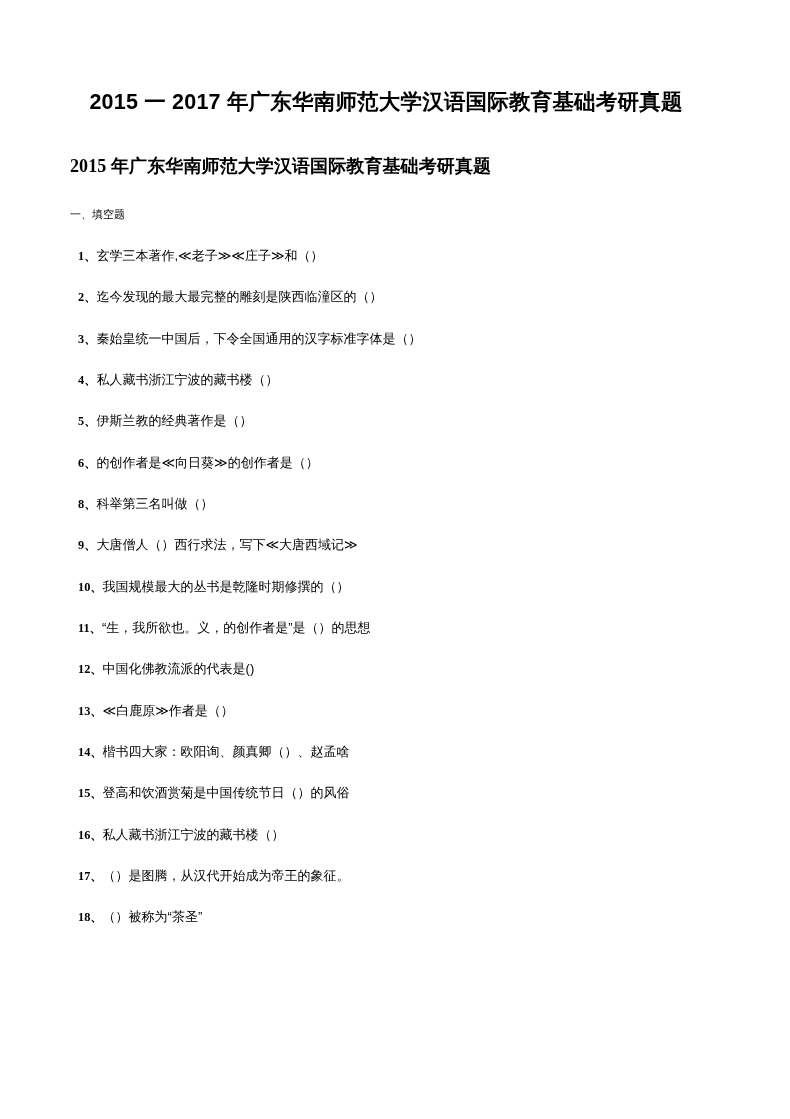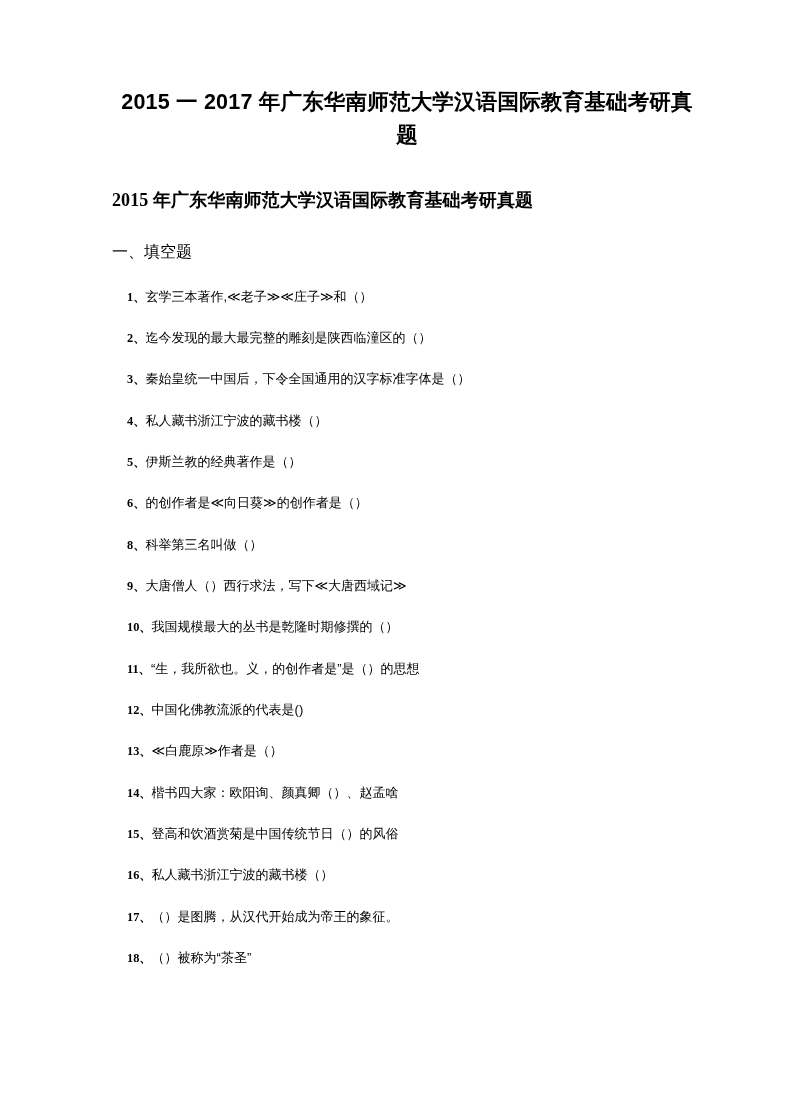--- a/index.html
+++ b/index.html
@@ -11,21 +11,21 @@
     width: 790px;
     height: 1119px;
     font-family: "Liberation Serif", "DejaVu Serif", serif;
     color: #000000;
     -webkit-font-smoothing: antialiased;
   }
   .page {
     width: 790px;
     height: 1119px;
     box-sizing: border-box;
-    padding: 86px 88px 40px 112px;
+    padding: 86px 88px 40px 70px;
     position: relative;
   }
   .doc-title {
     font-family: "Liberation Sans", "DejaVu Sans", sans-serif;
     font-weight: bold;
     font-size: 21.5px;
     line-height: 1.55;
     text-align: center;
     letter-spacing: 0.2px;
     margin: 0 0 34px 0;
@@ -33,28 +33,28 @@
   }
   .section-heading {
     font-family: "Liberation Serif", "DejaVu Serif", serif;
     font-weight: bold;
     font-size: 18px;
     line-height: 1.5;
     margin: 0 0 26px 0;
     letter-spacing: 0.1px;
   }
   .part-label {
-    font-size: 16px;
+    font-size: 11px;
     line-height: 1.5;
     margin: 0 0 24px 0;
     font-family: "Liberation Sans", "DejaVu Sans", sans-serif;
   }
   .q-list {
     list-style: none;
-    margin: 15px;
+    margin: 8px;
     padding: 0;
   }
   .q-item {
     display: block;
     font-size: 13px;
     line-height: 1.45;
     margin: 0 0 22.5px 0;
     font-family: "Liberation Sans", "DejaVu Sans", sans-serif;
     white-space: pre-wrap;
   }

